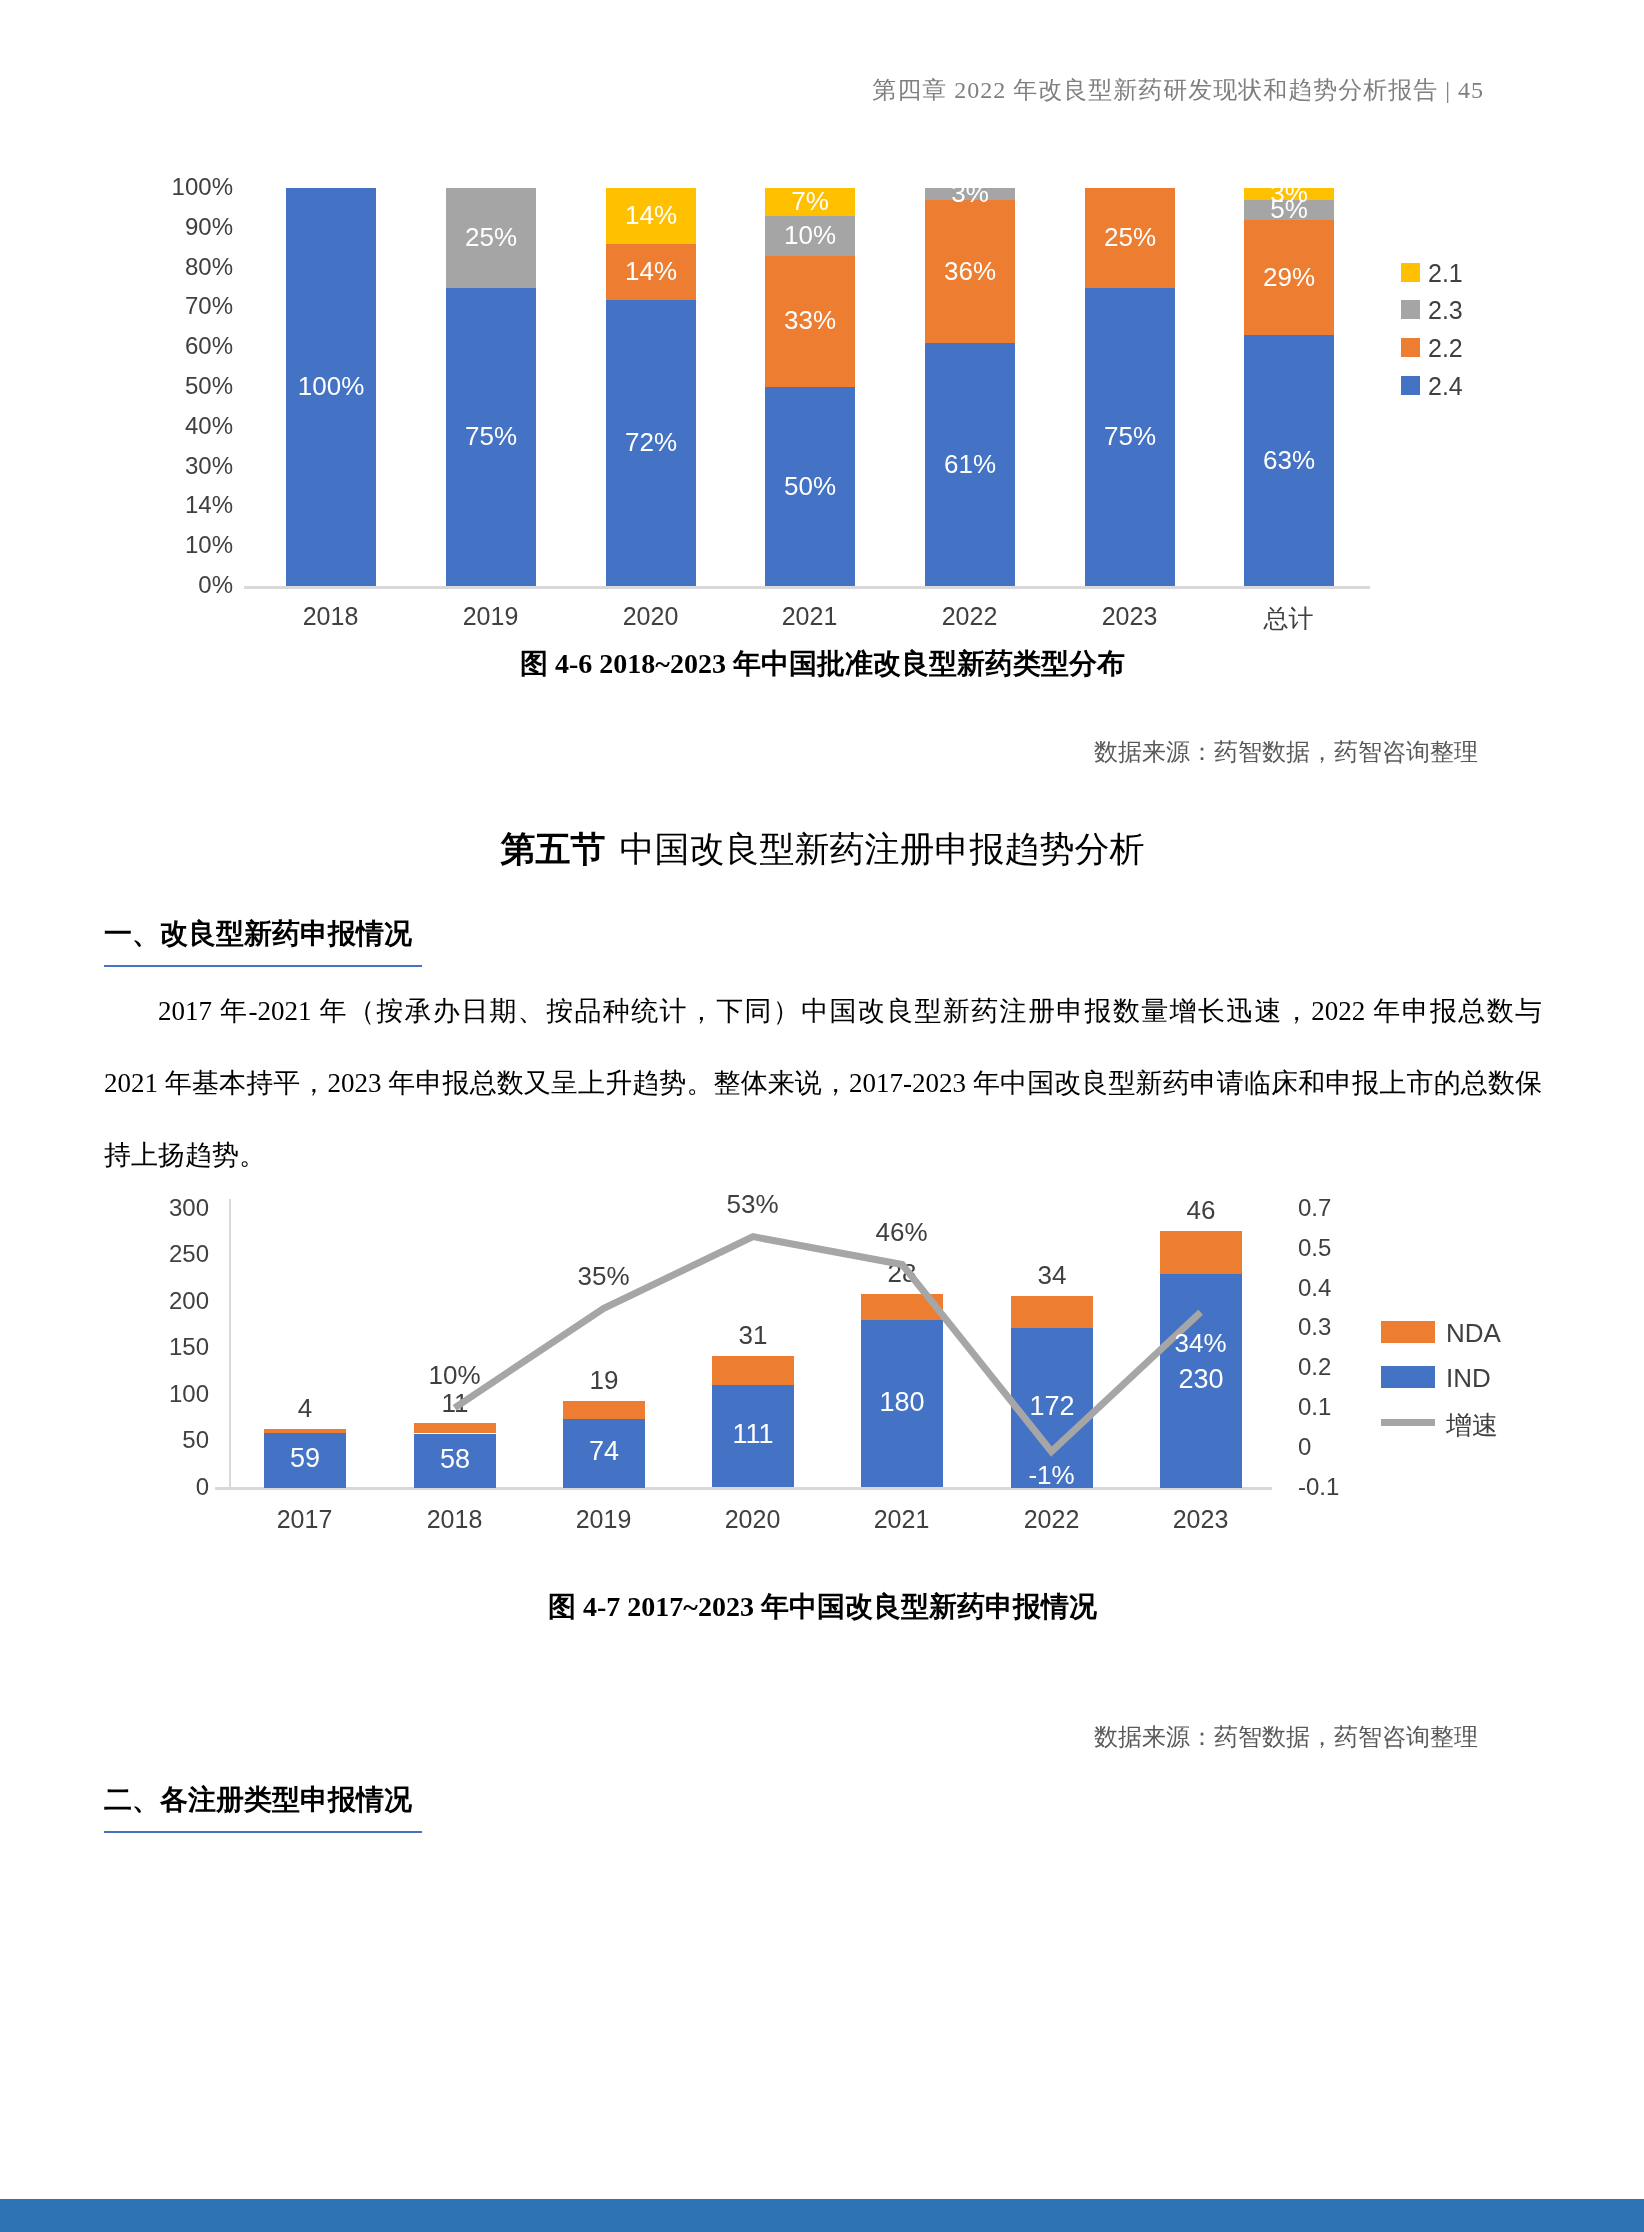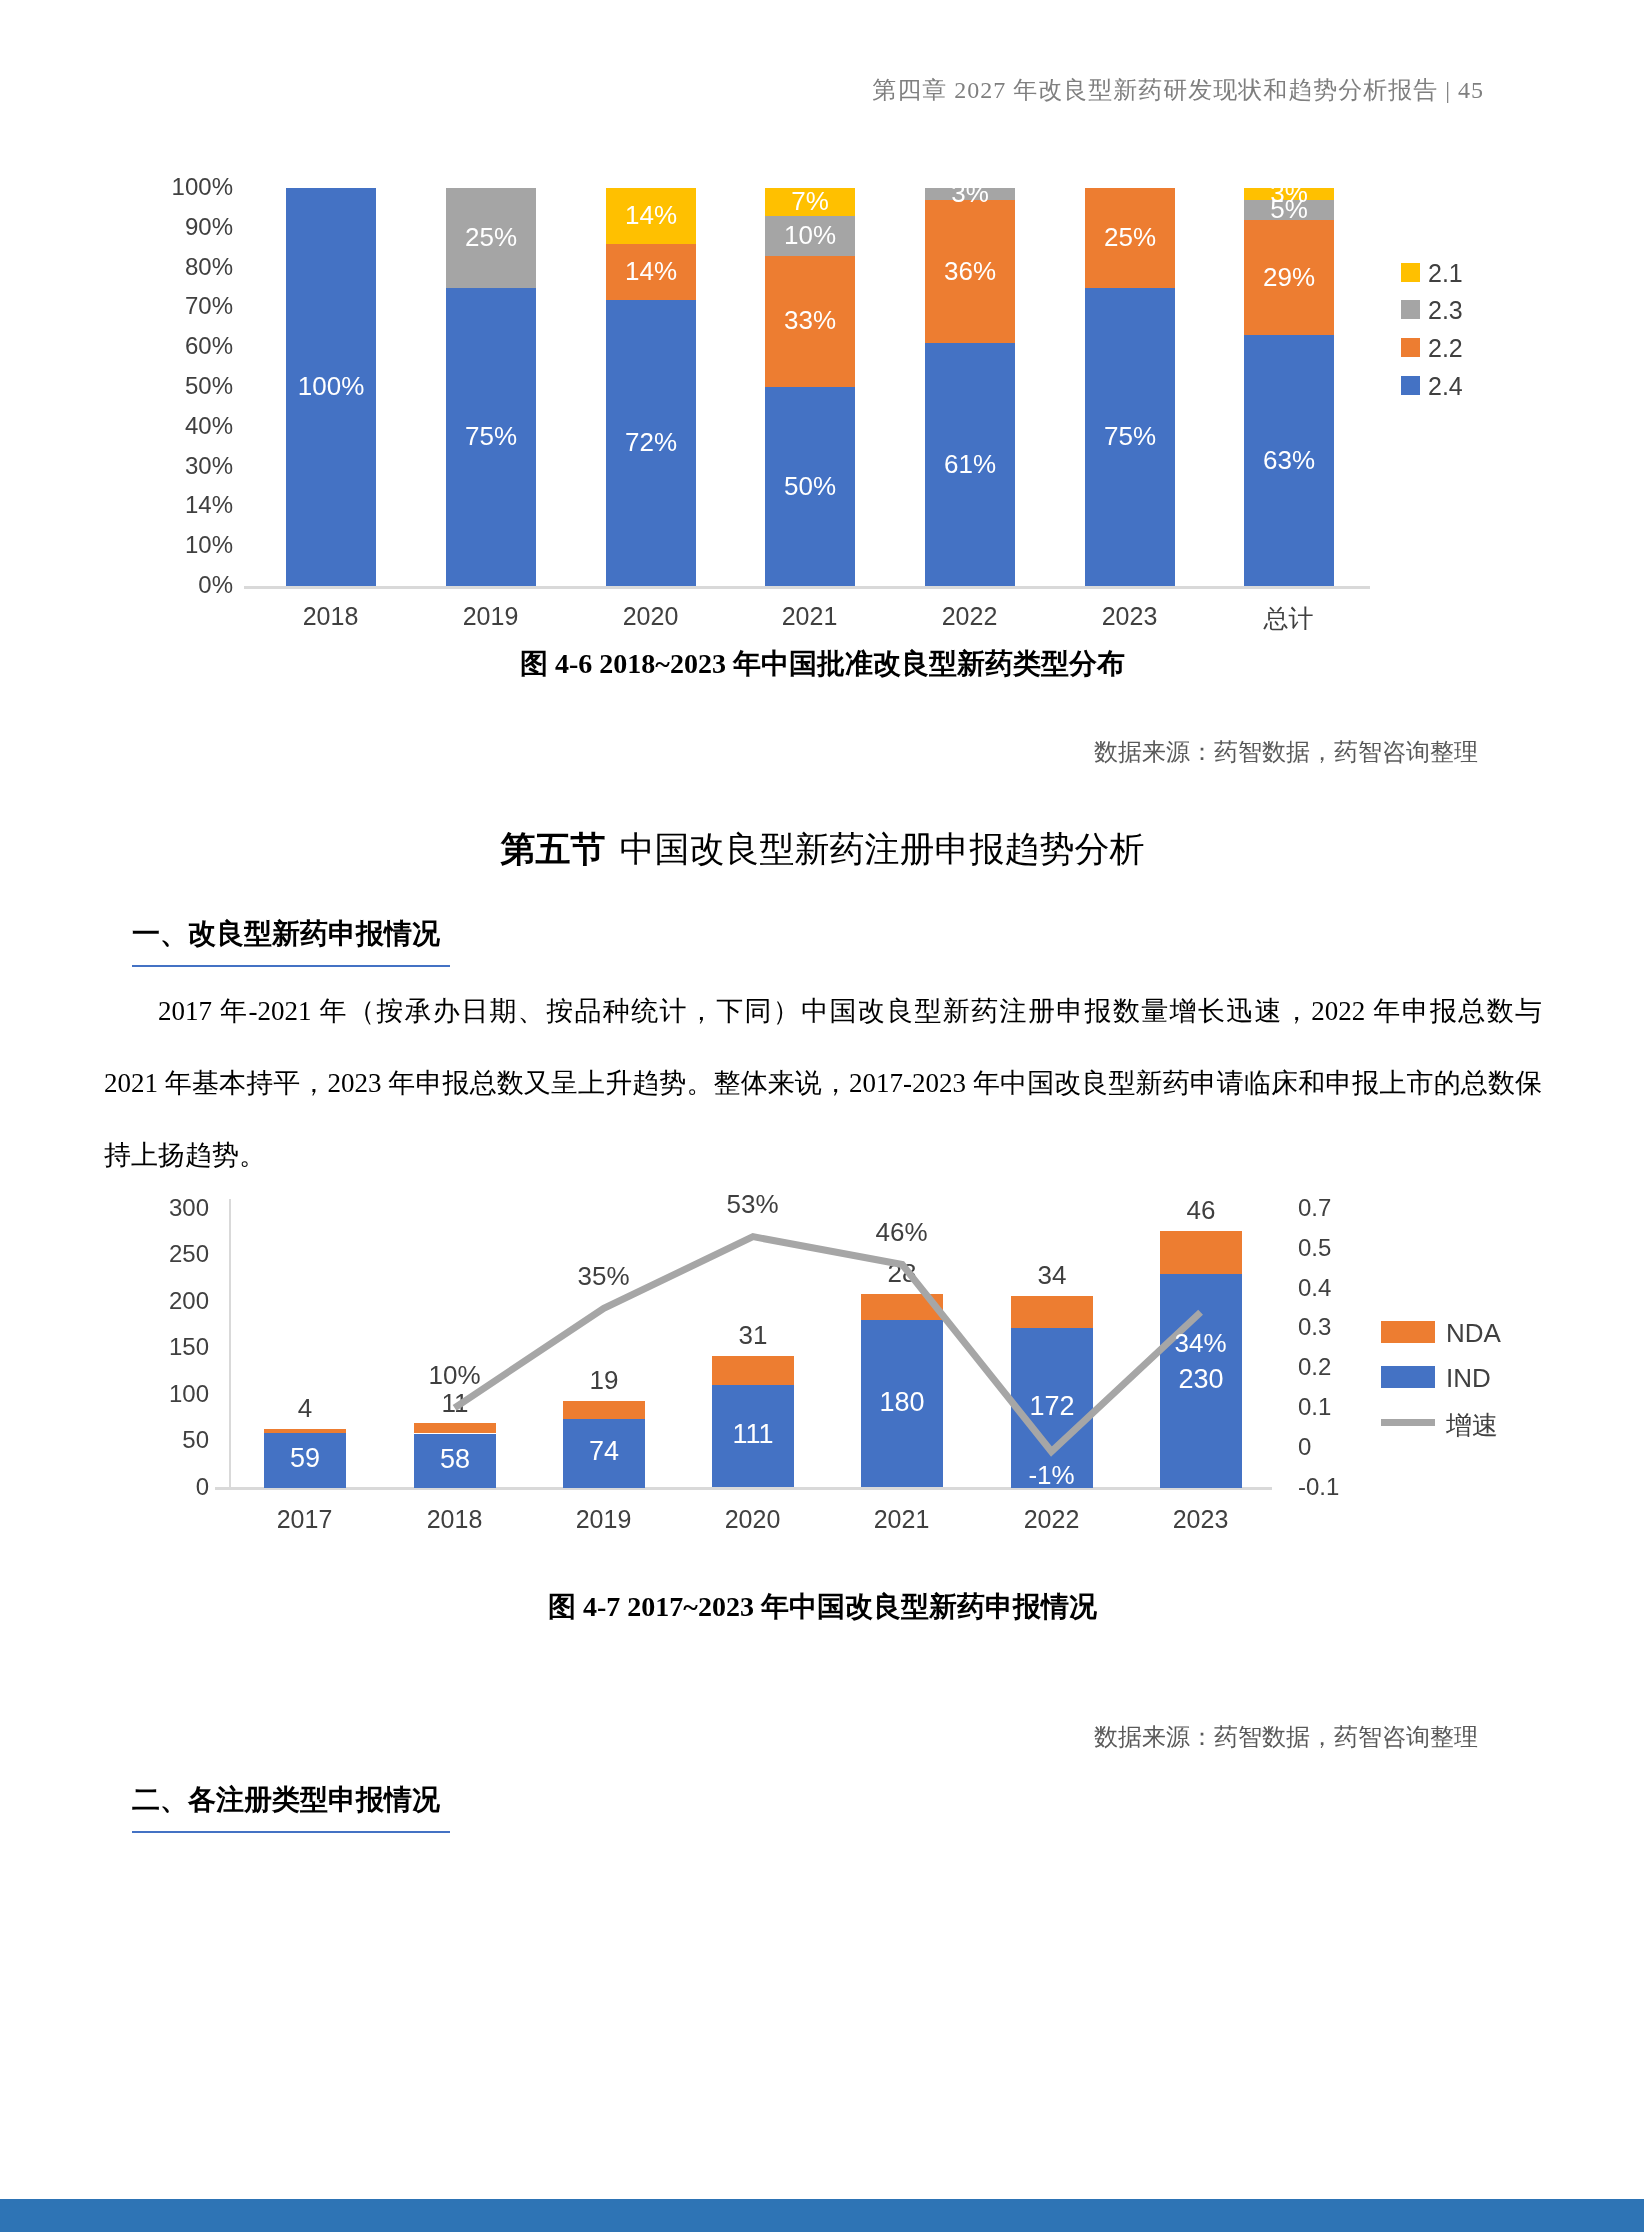--- a/index.html
+++ b/index.html
@@ -11,39 +11,39 @@
            font:bold 28px "Liberation Serif",serif;color:#000;}
   #cap1{top:645px;}
   #cap2{top:1588px;}
   .source{position:absolute;right:167px;font:24px "Liberation Sans",sans-serif;color:#595959;}
   #src1{top:736px;}
   #src2{top:1721px;}
   .section-title{position:absolute;top:826px;left:0;width:100%;text-align:center;
                  font-family:"Liberation Serif",serif;font-size:35px;color:#000;}
   .section-title .pfx{font-weight:bold;margin-right:14px;}
   .h-blue{position:absolute;left:104px;font:bold 28px "Liberation Sans",sans-serif;color:#000;
-          border-bottom:2px solid #4472C4;padding:0 10px 12px 0;margin-left:28px;}
+          border-bottom:2px solid #4472C4;padding:0 10px 12px 0;}
   #h1{top:915px;}
   #h2{top:1781px;}
   .para{position:absolute;left:104px;width:1438px;margin:0;color:#000;
         font:27px/72px "Liberation Serif",serif;text-align:justify;text-indent:54px;}
   #p1{top:975px;}
   #p2{top:1853px;line-height:76px;}
   .note{position:absolute;left:104px;top:1666px;font:23px "Liberation Sans",sans-serif;color:#404040;}
   .chart{position:absolute;}
   #chart1{left:129px;top:173px;width:1393px;height:468px;}
   #chart2{left:129px;top:1179px;width:1438px;height:373px;}
   .footer-bar{position:absolute;left:0;bottom:0;width:100%;height:34px;background:#2E74B5;}
 </style>
 </head>
 <body>
 
 <div class="page">
 
-  <div class="header">第四章 2027 年改良型新药研发现状和趋势分析报告 | 45</div>
+  <div class="header">第四章 2022 年改良型新药研发现状和趋势分析报告 | 45</div>
 
   <div id="chart1" class="chart">
       <div style="position: absolute; left: 0px; top: 0px; width: 104px; text-align: right; font: 24px &quot;Liberation Sans&quot;, sans-serif; color: rgb(64, 64, 64);">100%</div>
       <div style="position: absolute; left: 0px; top: 40px; width: 104px; text-align: right; font: 24px &quot;Liberation Sans&quot;, sans-serif; color: rgb(64, 64, 64);">90%</div>
       <div style="position: absolute; left: 0px; top: 80px; width: 104px; text-align: right; font: 24px &quot;Liberation Sans&quot;, sans-serif; color: rgb(64, 64, 64);">80%</div>
       <div style="position: absolute; left: 0px; top: 119px; width: 104px; text-align: right; font: 24px &quot;Liberation Sans&quot;, sans-serif; color: rgb(64, 64, 64);">70%</div>
       <div style="position: absolute; left: 0px; top: 159px; width: 104px; text-align: right; font: 24px &quot;Liberation Sans&quot;, sans-serif; color: rgb(64, 64, 64);">60%</div>
       <div style="position: absolute; left: 0px; top: 199px; width: 104px; text-align: right; font: 24px &quot;Liberation Sans&quot;, sans-serif; color: rgb(64, 64, 64);">50%</div>
       <div style="position: absolute; left: 0px; top: 239px; width: 104px; text-align: right; font: 24px &quot;Liberation Sans&quot;, sans-serif; color: rgb(64, 64, 64);">40%</div>
       <div style="position: absolute; left: 0px; top: 279px; width: 104px; text-align: right; font: 24px &quot;Liberation Sans&quot;, sans-serif; color: rgb(64, 64, 64);">30%</div>

